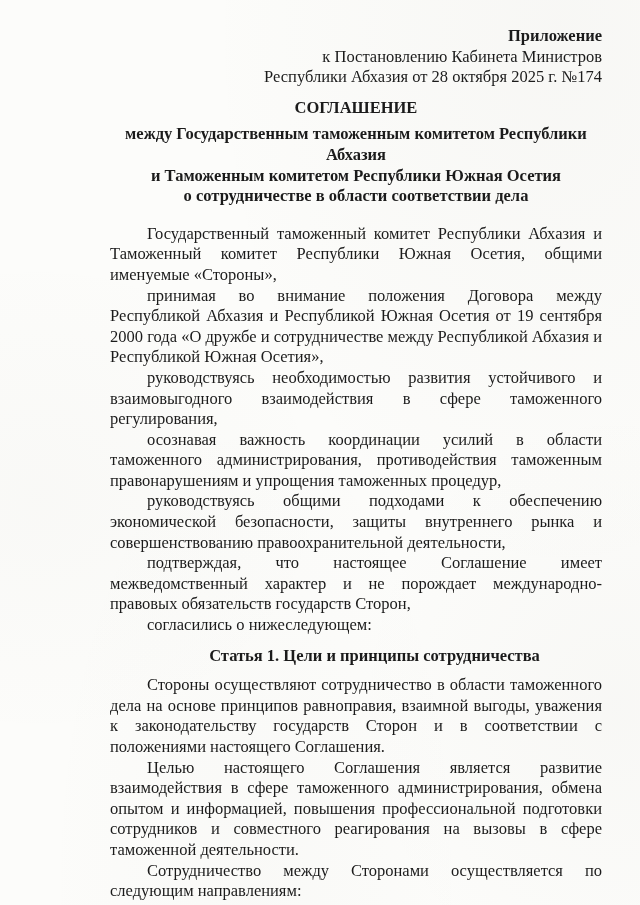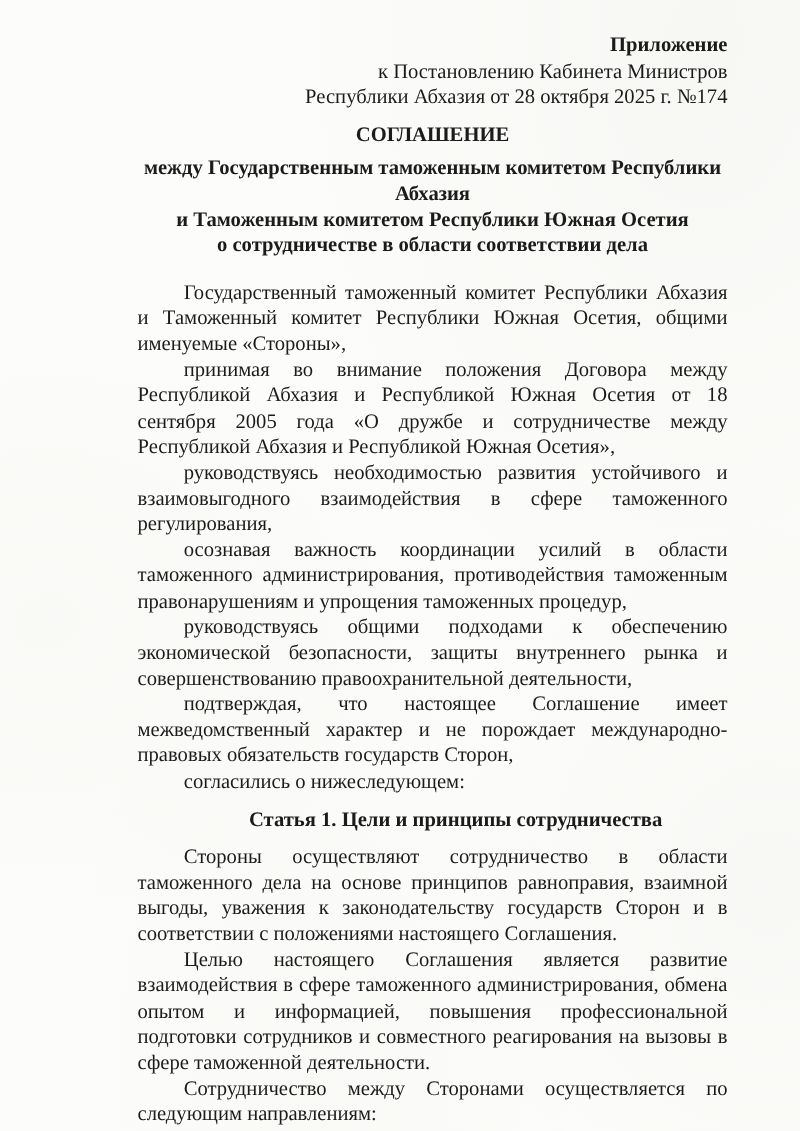--- a/index.html
+++ b/index.html
@@ -6,21 +6,21 @@
     margin: 0;
     padding: 0;
     background: #e9e9e7;
   }
   .page {
     position: relative;
     width: 640px;
     height: 905px;
     margin: 0;
     box-sizing: border-box;
-    padding: 26px 58px 0 110px;
+    padding: 26px 38px 0 110px;
     background-color: #fcfcfa;
     background-image:
       radial-gradient(ellipse at 88% 4%, rgba(120,115,100,0.035), transparent 45%),
       radial-gradient(ellipse at 6% 55%, rgba(120,115,100,0.025), transparent 35%),
       radial-gradient(ellipse at 96% 78%, rgba(120,115,100,0.03), transparent 30%),
       radial-gradient(ellipse at 40% 98%, rgba(120,115,100,0.02), transparent 40%);
     color: #1b1b1b;
     font-family: "Liberation Serif", "DejaVu Serif", serif;
     font-size: 16.5px;
     line-height: 20.6px;
@@ -71,21 +71,21 @@
 
   <div class="doc-title">
     <div class="title-main">СОГЛАШЕНИЕ</div>
     <div class="title-sub">между Государственным таможенным комитетом Республики Абхазия</div>
     <div class="title-sub">и Таможенным комитетом Республики Южная Осетия</div>
     <div class="title-sub">о сотрудничестве в области соответствии дела</div>
   </div>
 
   <div class="doc-body">
     <p class="para">Государственный таможенный комитет Республики Абхазия и Таможенный комитет Республики Южная Осетия, общими именуемые «Стороны»,</p>
-    <p class="para">принимая во внимание положения Договора между Республикой Абхазия и Республикой Южная Осетия от 18 сентября 2005 года «О дружбе и сотрудничестве между Республикой Абхазия и Республикой Южная Осетия»,</p>
+    <p class="para">принимая во внимание положения Договора между Республикой Абхазия и Республикой Южная Осетия от 19 сентября 2000 года «О дружбе и сотрудничестве между Республикой Абхазия и Республикой Южная Осетия»,</p>
     <p class="para">руководствуясь необходимостью развития устойчивого и взаимовыгодного взаимодействия в сфере таможенного регулирования,</p>
     <p class="para">осознавая важность координации усилий в области таможенного администрирования, противодействия таможенным правонарушениям и упрощения таможенных процедур,</p>
     <p class="para">руководствуясь общими подходами к обеспечению экономической безопасности, защиты внутреннего рынка и совершенствованию правоохранительной деятельности,</p>
     <p class="para">подтверждая, что настоящее Соглашение имеет межведомственный характер и не порождает международно-правовых обязательств государств Сторон,</p>
     <p class="para">согласились о нижеследующем:</p>
 
     <p class="article-heading">Статья 1. Цели и принципы сотрудничества</p>
     <p class="para">Стороны осуществляют сотрудничество в области таможенного дела на основе принципов равноправия, взаимной выгоды, уважения к законодательству государств Сторон и в соответствии с положениями настоящего Соглашения.</p>
     <p class="para">Целью настоящего Соглашения является развитие взаимодействия в сфере таможенного администрирования, обмена опытом и информацией, повышения профессиональной подготовки сотрудников и совместного реагирования на вызовы в сфере таможенной деятельности.</p>
 

